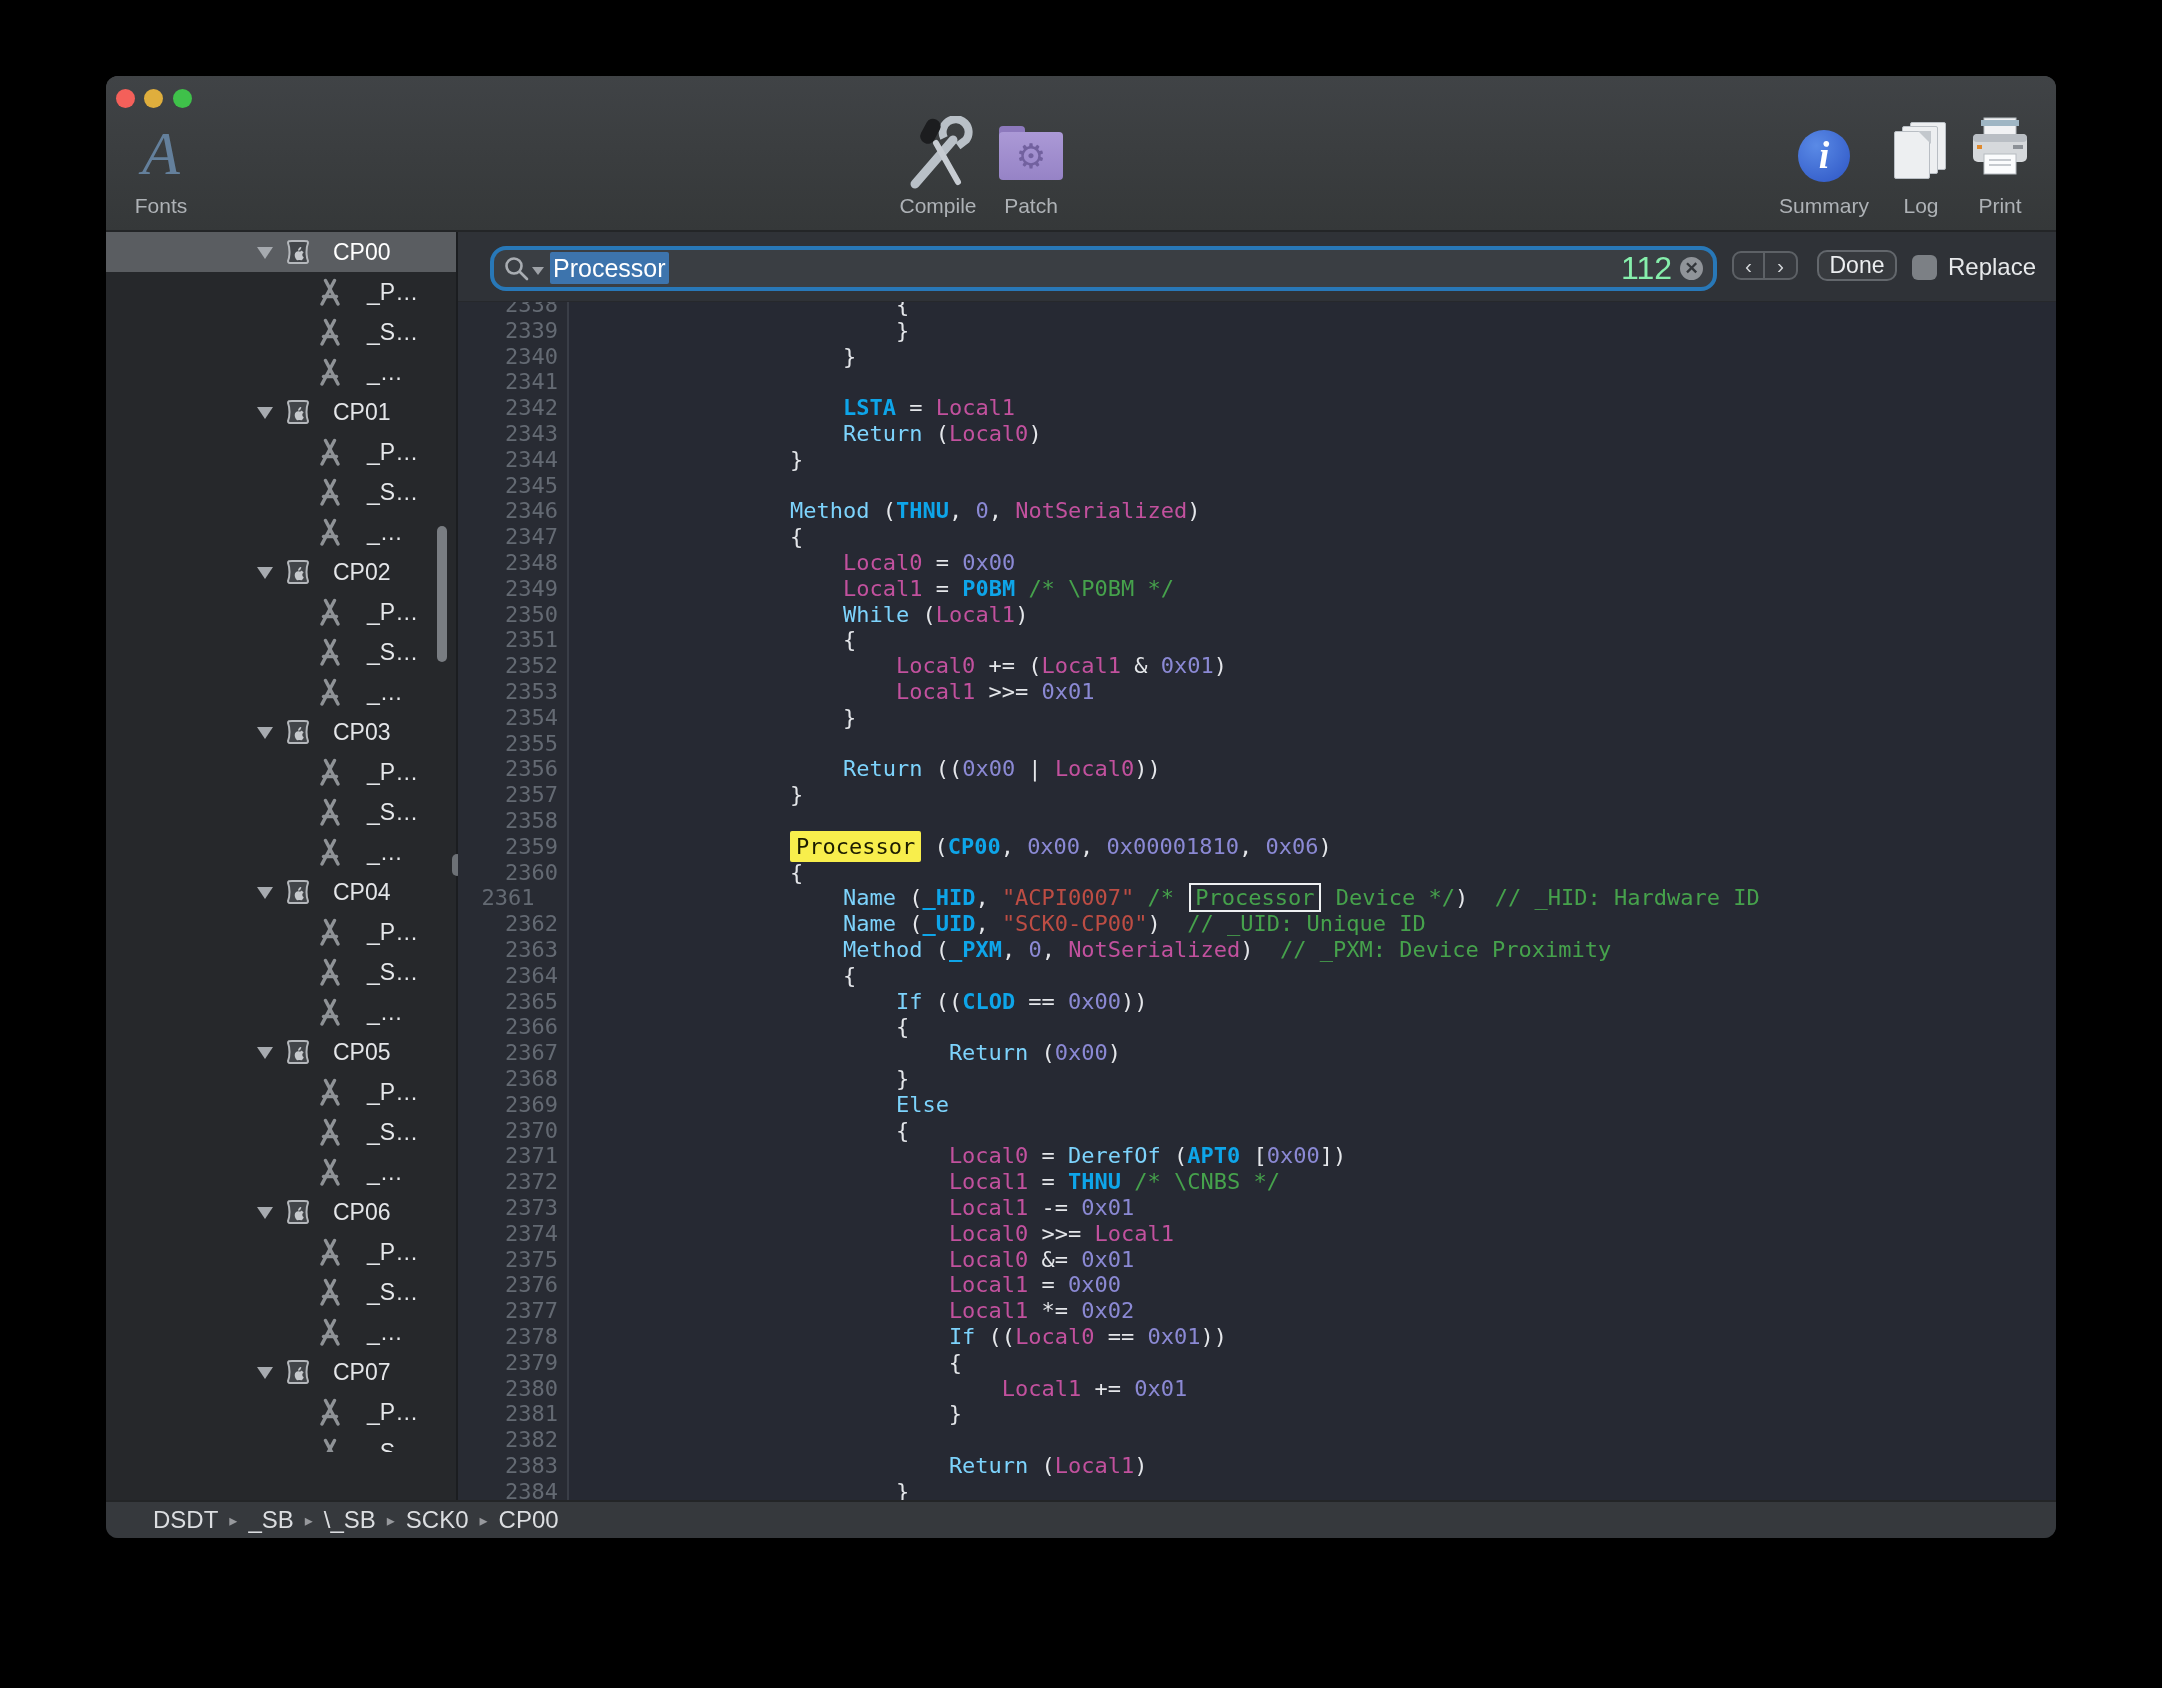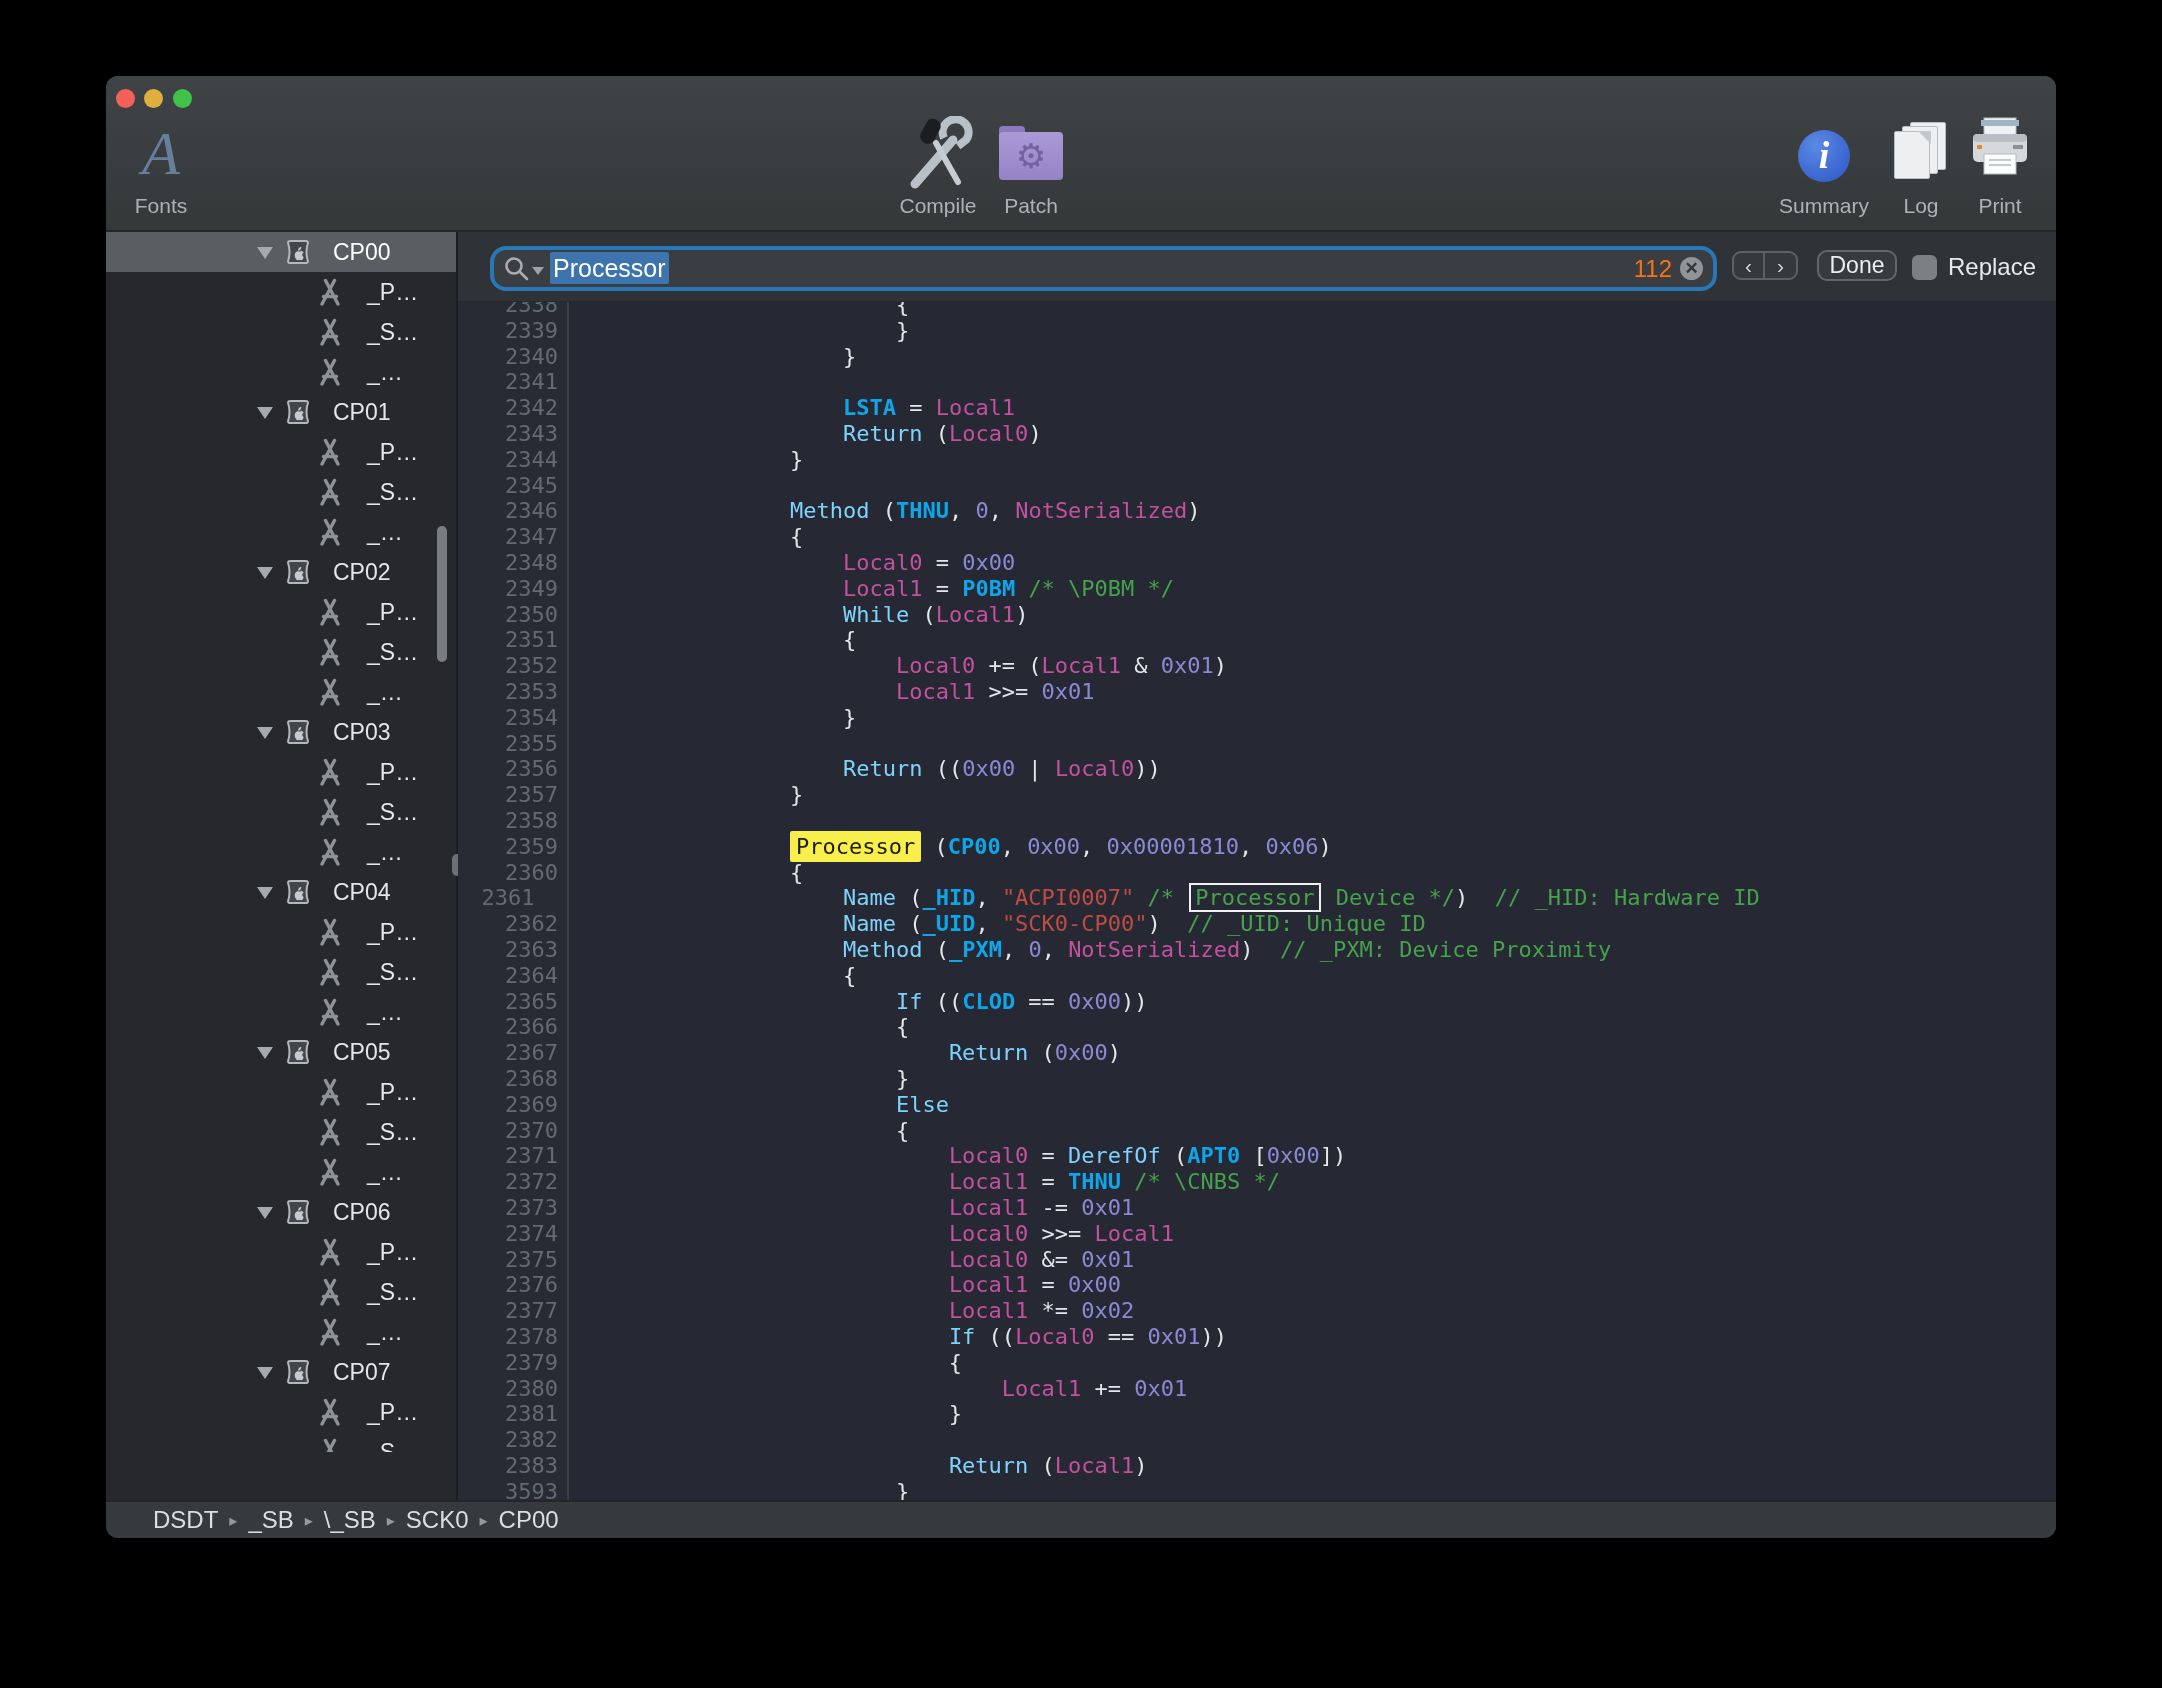--- a/index.html
+++ b/index.html
@@ -65,21 +65,21 @@
   .findbar { position:absolute; left:352px; top:156px; width:1598px; height:70px;
              background:#2f3237; border-bottom:1px solid #26282c; z-index:5; }
   .sfield { position:absolute; left:32px; top:14px; width:1227px; height:45px;
             border:4px solid #2878b8; border-radius:16px; background:#3a3e43;
             display:flex; align-items:center; }
   .sfield svg.mag { margin-left:10px; }
   .chev-down { width:0; height:0; border-left:6px solid transparent; border-right:6px solid transparent;
                border-top:8px solid #9ea2a7; margin:4px 6px 0 2px; }
   .query { font-size:25px; color:#fff; }
   .query .selected { background:#3d74ad; padding:2px 3px; border-radius:2px; }
-  .count { margin-left:auto; font-size:24px; color:#f97316; }
+  .count { margin-left:auto; font-size:32px; color:#86efac; }
   .clearbtn { width:23px; height:23px; border-radius:50%; background:#909499; color:#33363a;
               font-size:17px; line-height:23px; text-align:center; font-weight:bold;
               margin:0 10px 0 8px; }
   .seg { position:absolute; left:1274px; top:19px; width:66px; height:29px;
          border:2px solid #5d6166; border-radius:9px; display:flex; background:rgba(255,255,255,.03); }
   .seg .cell { width:50%; text-align:center; font-size:21px; line-height:25px; color:#d4d7da; }
   .seg .cell:first-child { border-right:2px solid #5d6166; }
   .donebtn { position:absolute; left:1359px; top:18px; width:80px; height:31px;
              border:2px solid #63676c; border-radius:10px; background:rgba(255,255,255,.04);
              color:#eceef0; font-size:23px; text-align:center; line-height:27px; }
@@ -556,21 +556,21 @@
         <div class="gl" style="top: 1057.8px;">2379</div>
         <div class="cl" style="top: 1057.8px;"><span class="c-w">                            {</span></div>
         <div class="gl" style="top: 1083.6px;">2380</div>
         <div class="cl" style="top: 1083.6px;"><span class="c-w">                                </span><span class="c-m">Local1</span><span class="c-w"> += </span><span class="c-n">0x01</span></div>
         <div class="gl" style="top: 1109.4px;">2381</div>
         <div class="cl" style="top: 1109.4px;"><span class="c-w">                            }</span></div>
         <div class="gl" style="top: 1135.2px;">2382</div>
         <div class="cl" style="top: 1135.2px;"></div>
         <div class="gl" style="top: 1161px;">2383</div>
         <div class="cl" style="top: 1161px;"><span class="c-w">                            </span><span class="c-k">Return</span><span class="c-w"> (</span><span class="c-m">Local1</span><span class="c-w">)</span></div>
-        <div class="gl" style="top: 1186.8px;">3593</div>
+        <div class="gl" style="top: 1186.8px;">2384</div>
         <div class="cl" style="top: 1186.8px;"><span class="c-w">                        }</span></div>
       </div>
   </div>
 
   <div class="findbar">
     <div class="sfield">
       <svg class="mag" width="26" height="26" viewBox="0 0 26 26">
         <circle cx="10" cy="10" r="7.5" fill="none" stroke="#a9adb2" stroke-width="2.6"></circle>
         <line x1="16" y1="16" x2="23" y2="23" stroke="#a9adb2" stroke-width="2.6" stroke-linecap="round"></line>
       </svg>

